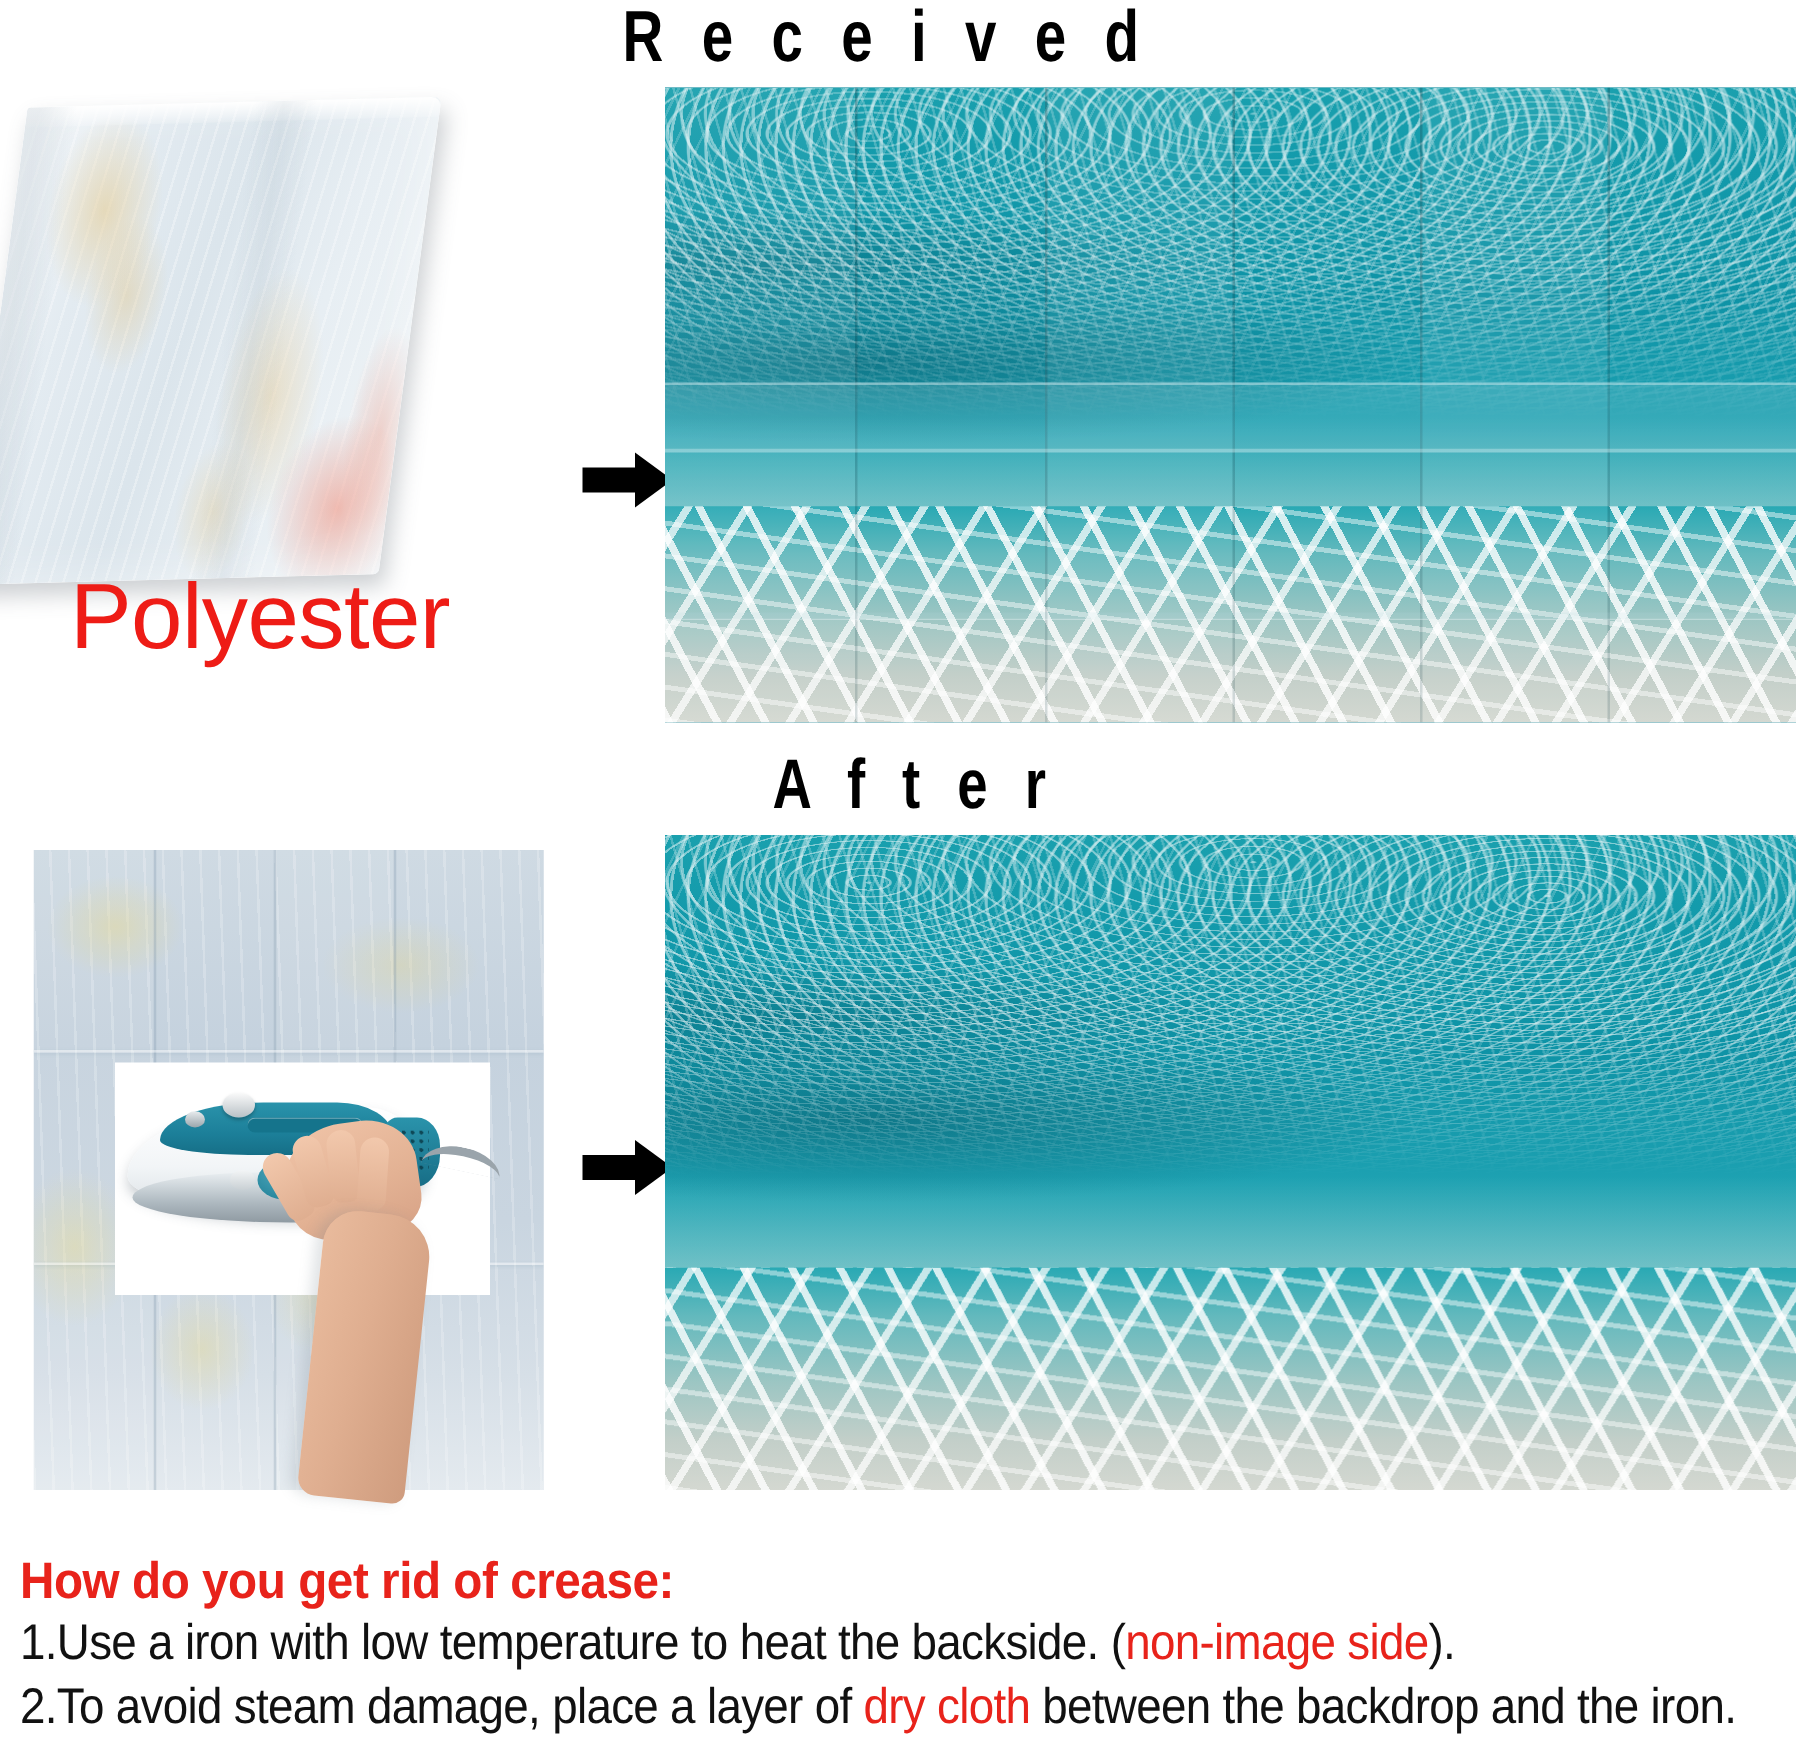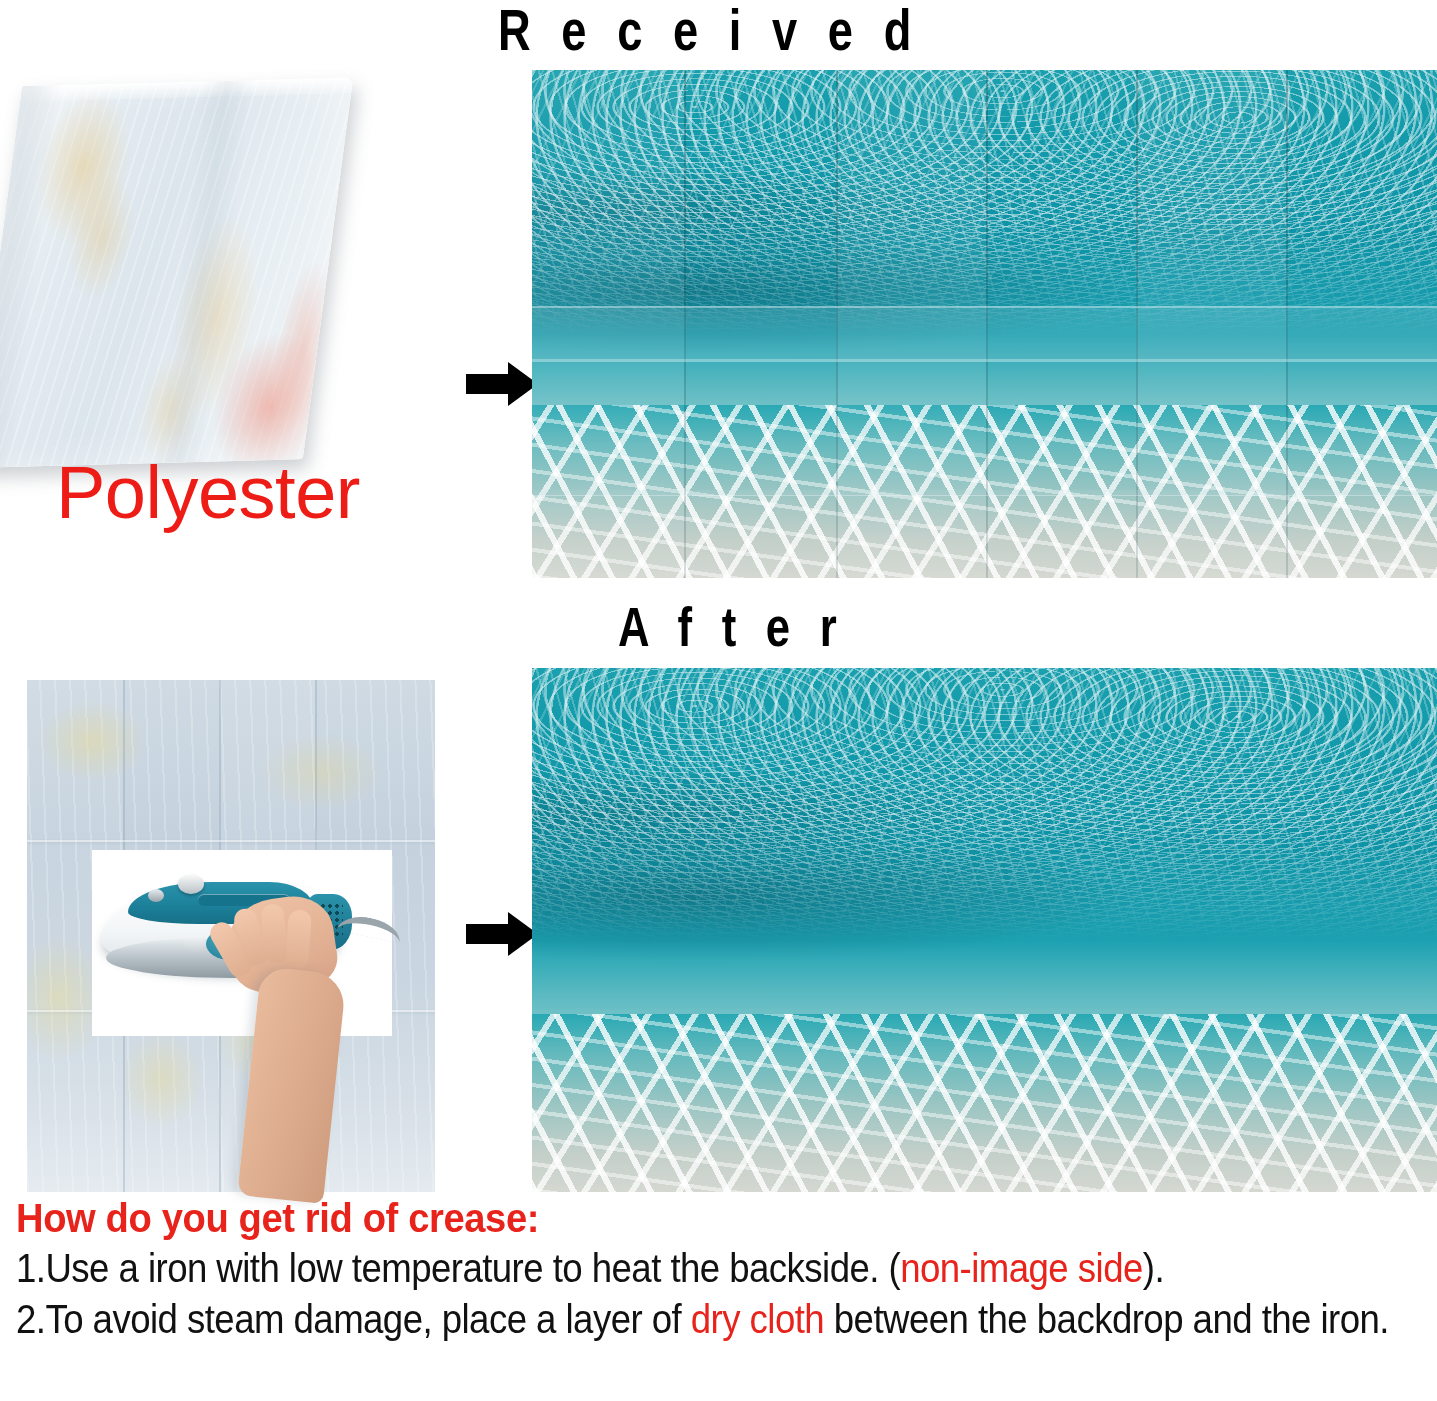--- a/index.html
+++ b/index.html
@@ -258,21 +258,21 @@
   #hand .arm{
     position:absolute;left:34px;top:72px;width:86px;height:230px;
     background:linear-gradient(100deg,#e9bb9d 0%,#dfae90 45%,#cf9c7e 100%);
     border-radius:28px 34px 10px 14px;
     transform:rotate(6deg);
     box-shadow:-6px 0 10px rgba(120,130,140,.22);
   }
 
   
   #instructions{
-    position:absolute; left:16px; top:1196px; width:1421px;
+    position:absolute; left:16px; top:1242px; width:1421px;
     font-family:"Liberation Sans","DejaVu Sans",sans-serif;
     color:#111;
   }
   #instructions-title{
     color:#e8231b; font-weight:bold; font-size:41px; line-height:1.08;
     letter-spacing:-0.4px; transform:scaleX(.93); transform-origin:left center;
   }
   .instruction-line{
     font-size:40px; line-height:1.12; color:#111; white-space:nowrap;
     letter-spacing:-0.6px; transform:scaleX(.915); transform-origin:left center;

